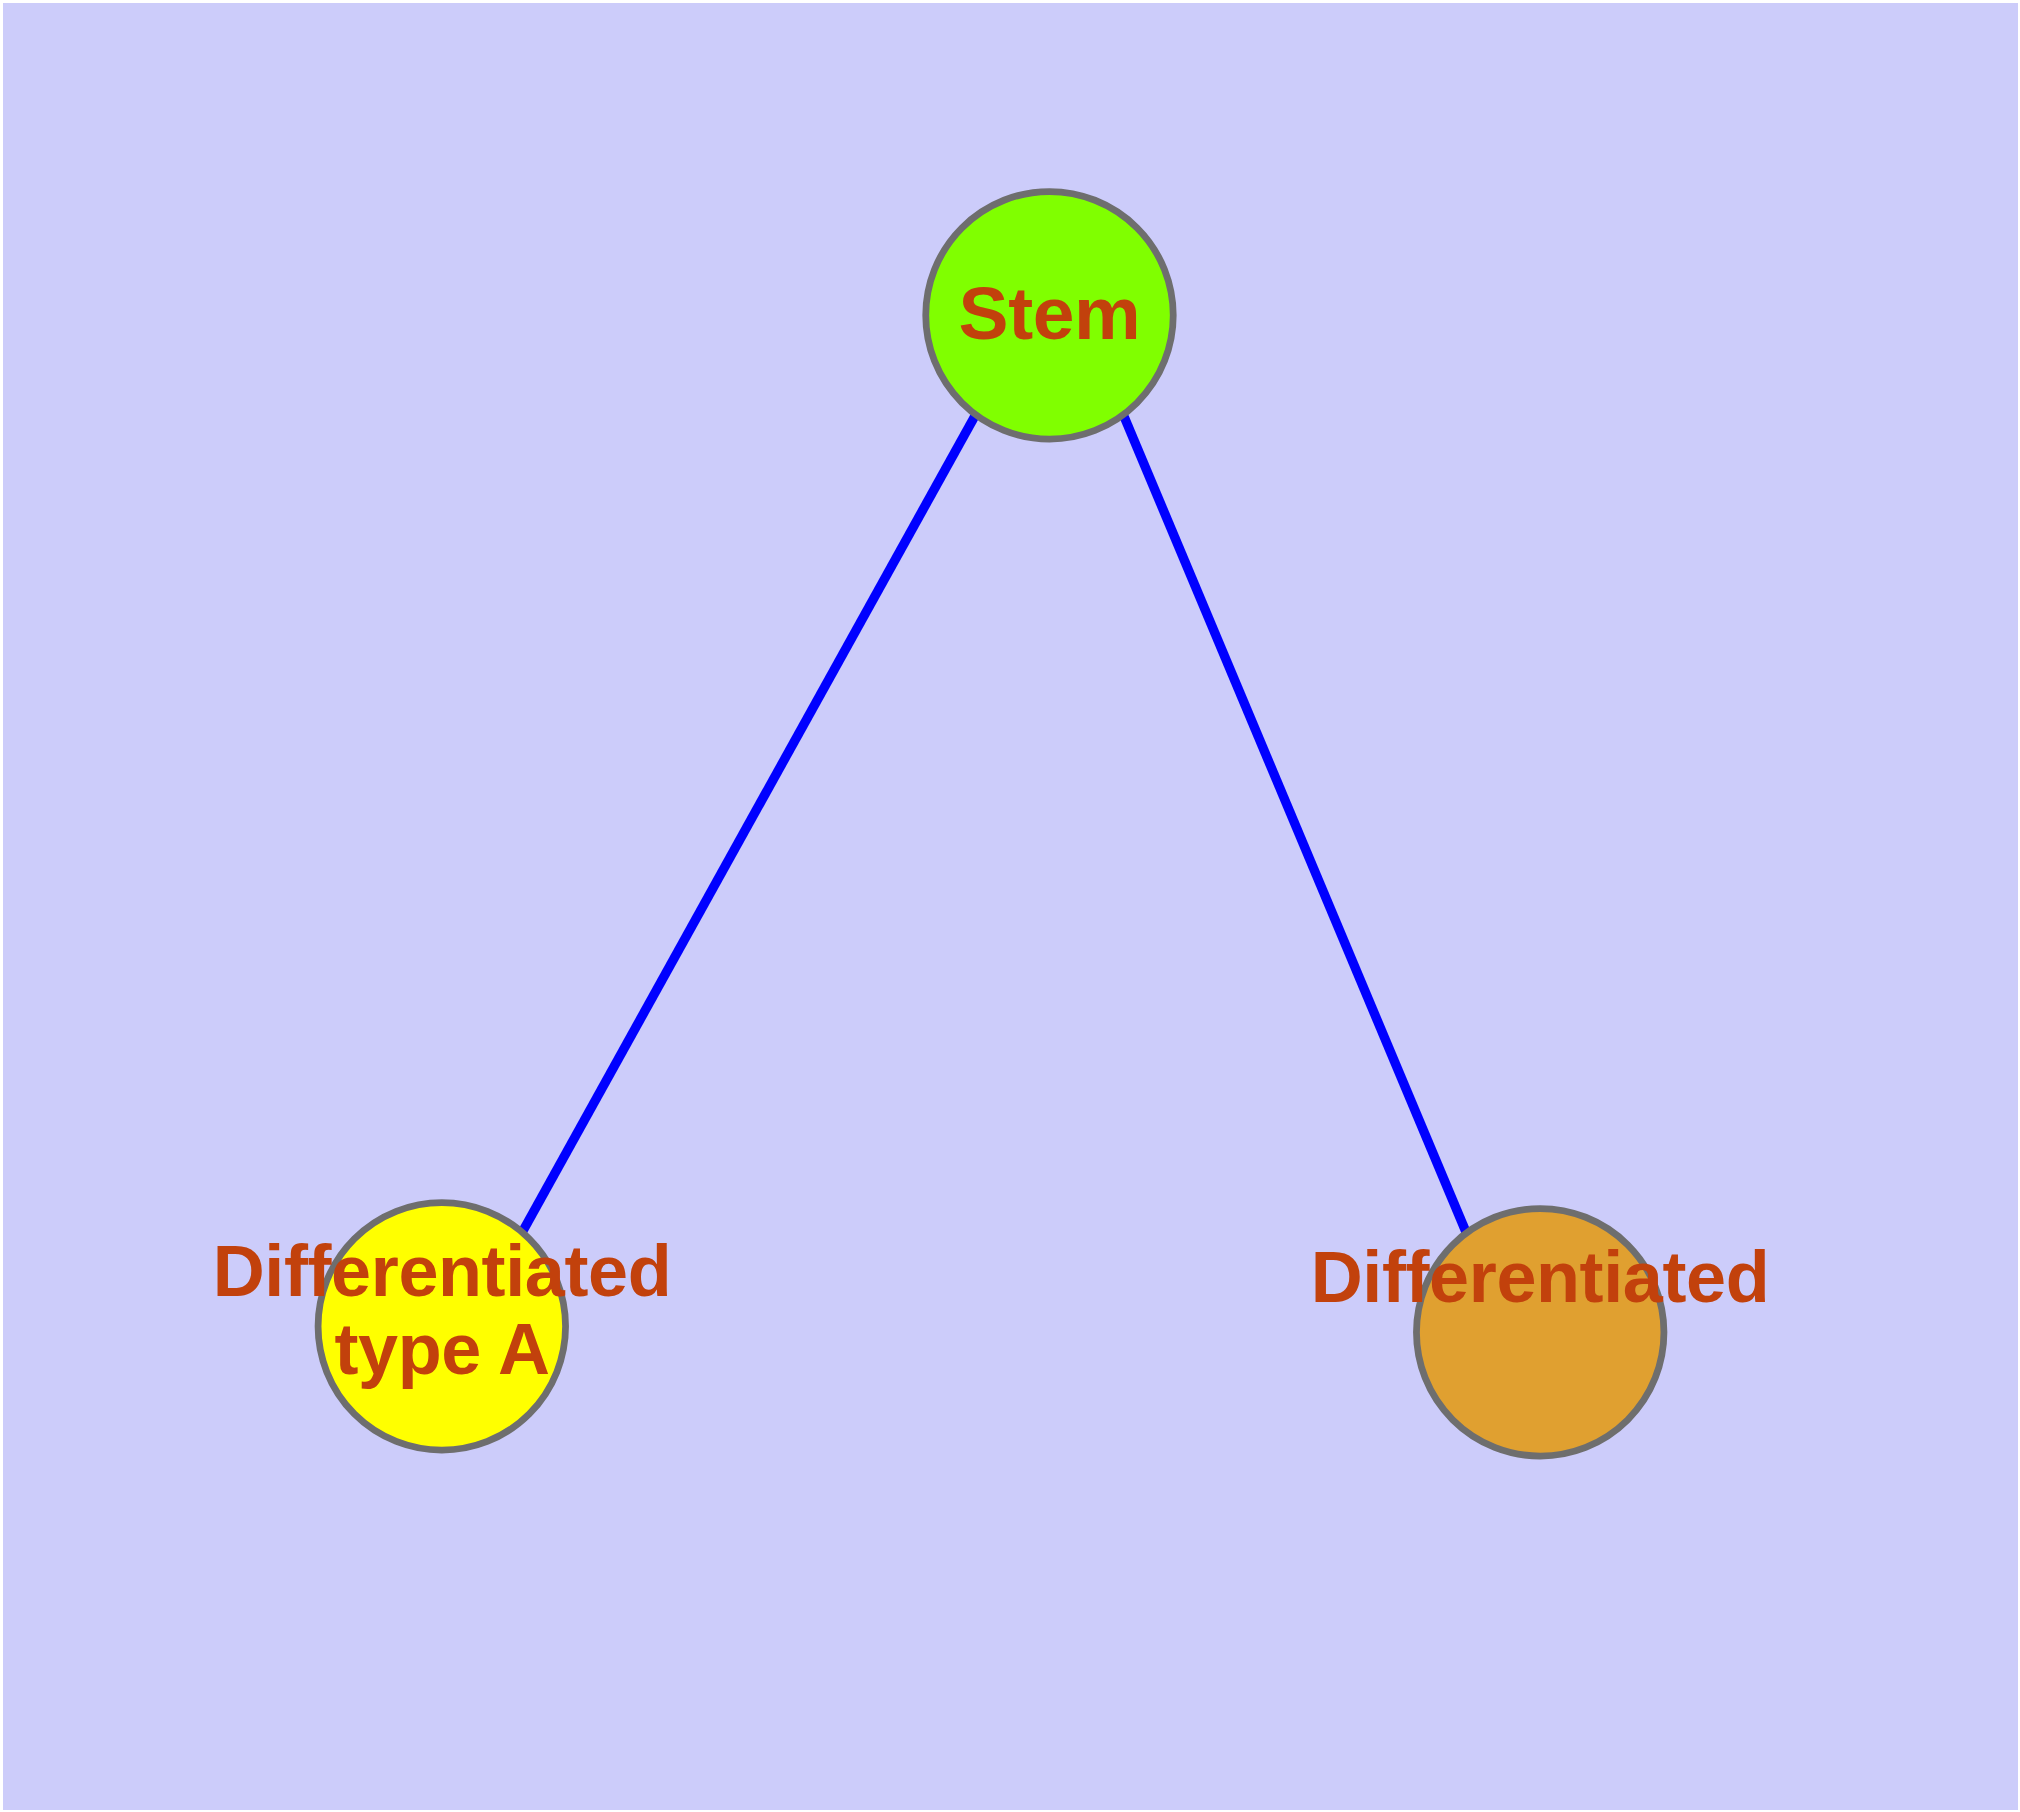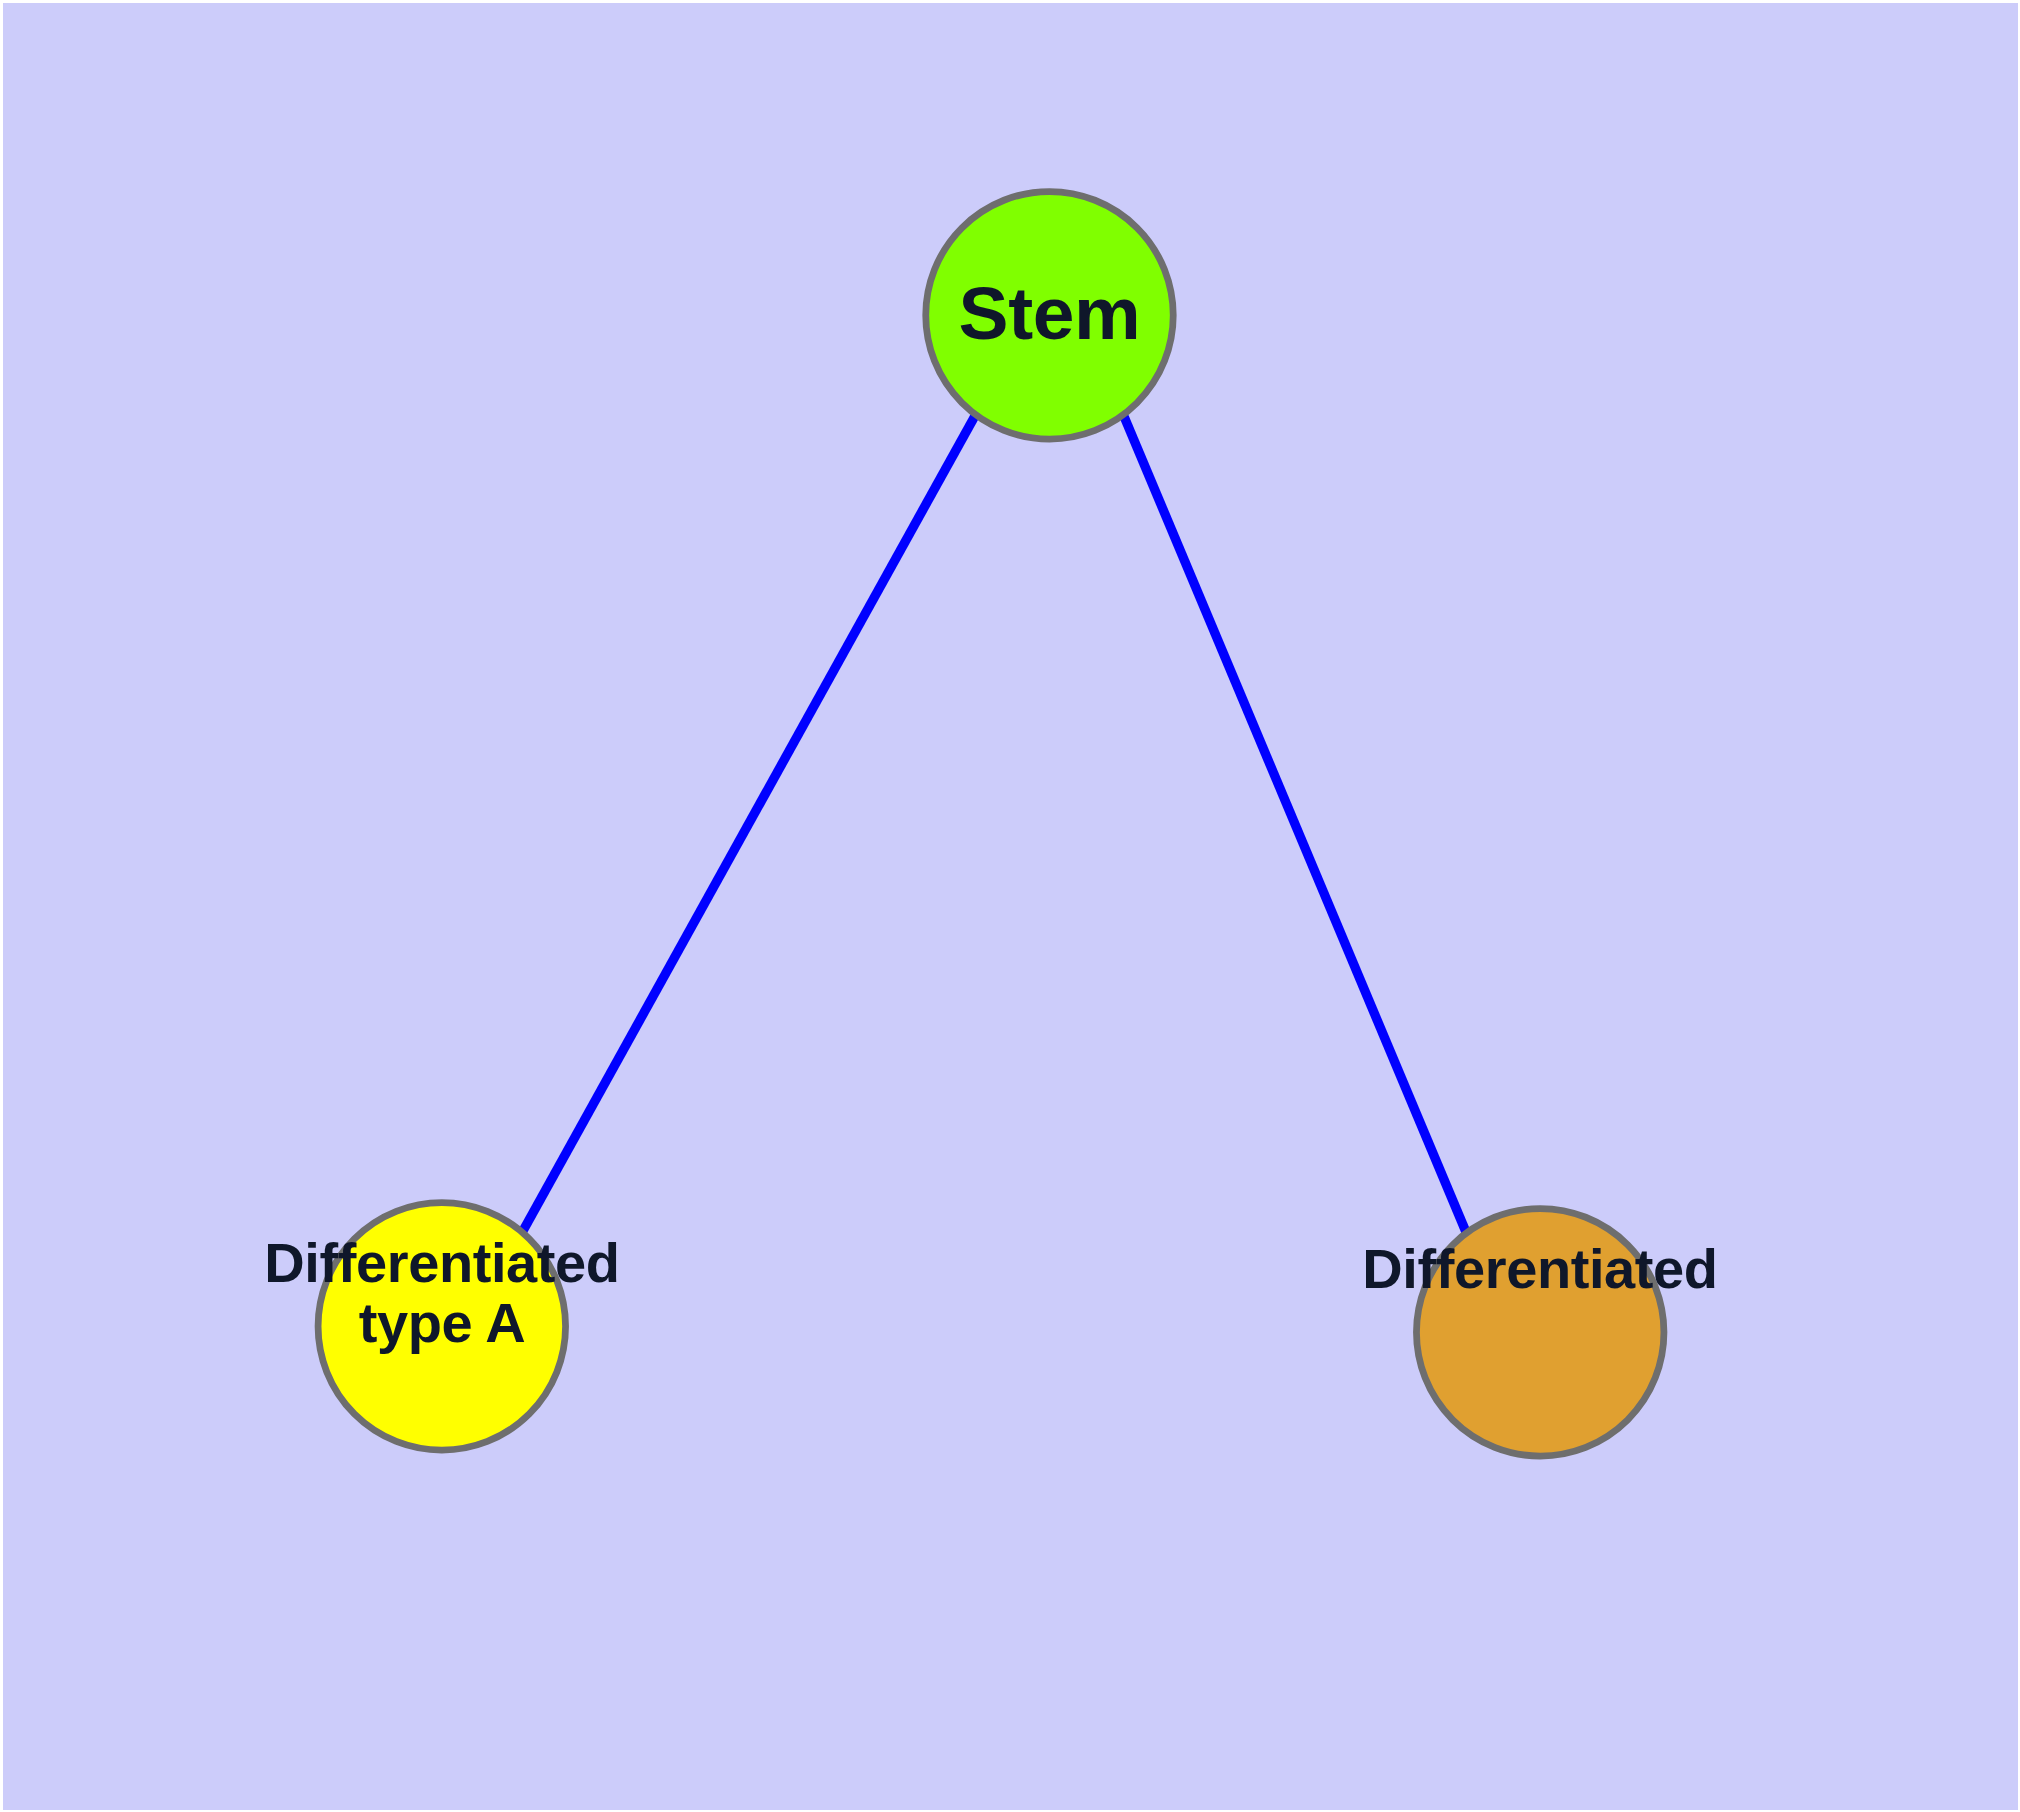--- a/index.html
+++ b/index.html
@@ -27,31 +27,31 @@
     position: absolute;
     left: 0;
     top: 0;
     width: 2021px;
     height: 1812px;
   }
   .node-label {
     position: absolute;
     text-align: center;
     font-weight: bold;
-    color: #0f172a;
+    color: #c2410c;
     white-space: nowrap;
     line-height: 1.08;
     letter-spacing: -0.4px;
     pointer-events: none;
   }
   .label-root {
     font-size: 75px;
   }
   .label-leaf {
-    font-size: 56px;
+    font-size: 72px;
   }
 </style>
 </head>
 <body>
 
 <div id="canvas">
 
   <div id="plot-area"></div>
 
   <svg id="graph-svg" viewBox="0 0 2384 2138" xmlns="http://www.w3.org/2000/svg">

